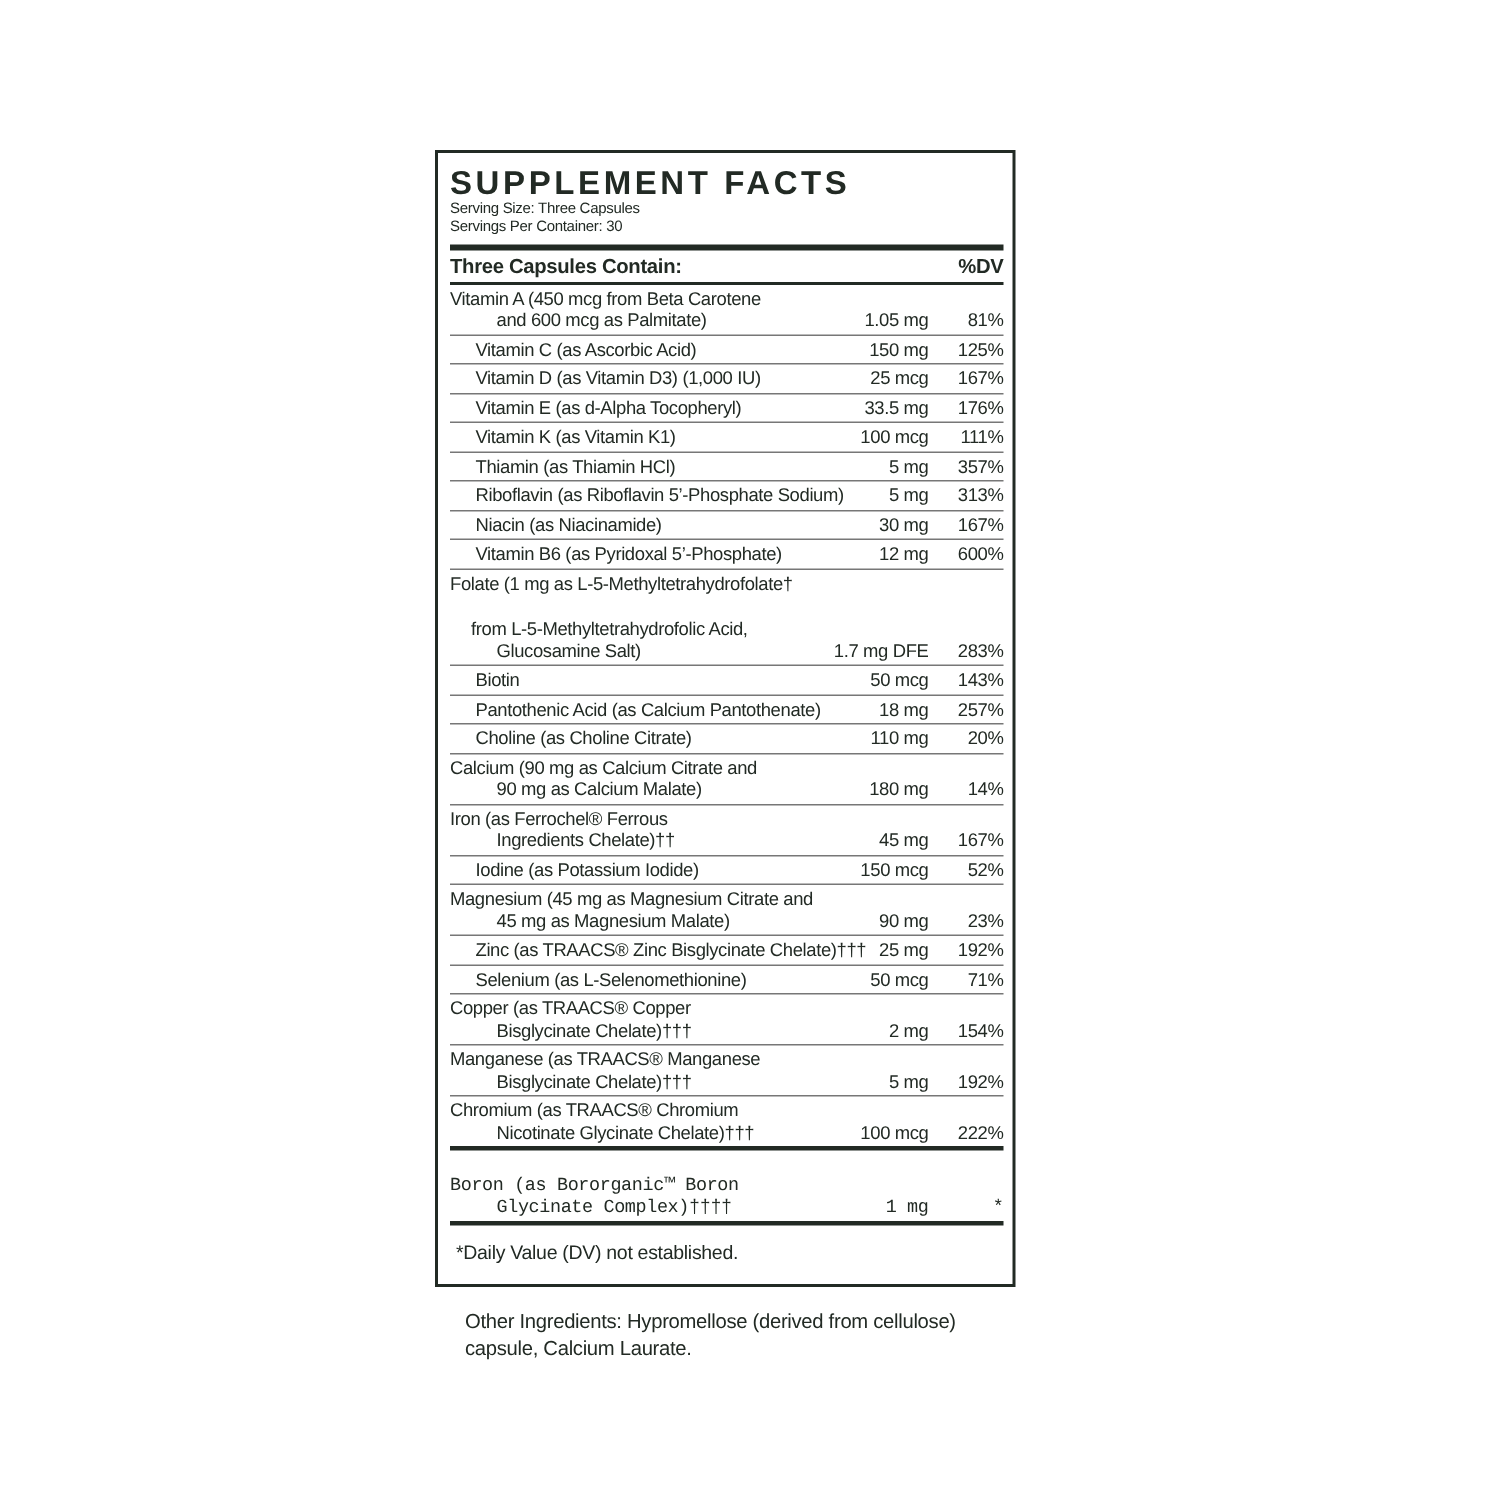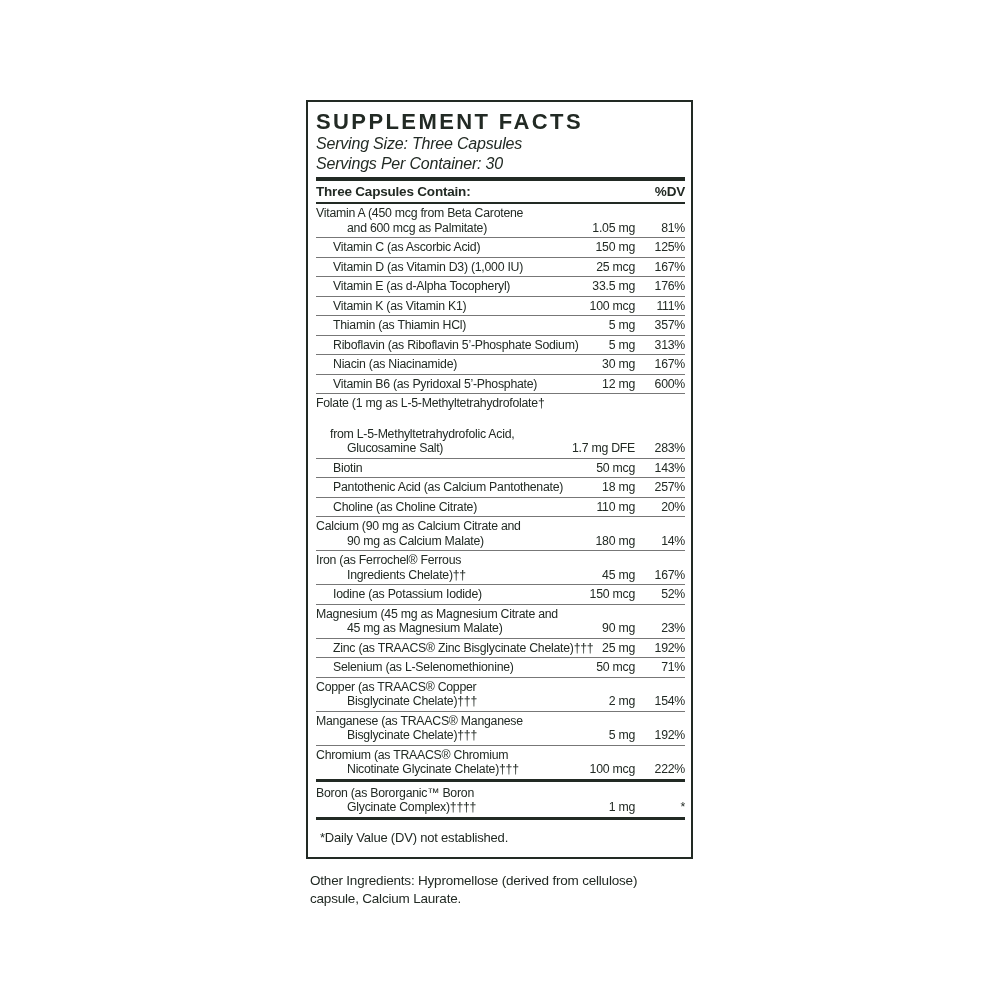--- a/index.html
+++ b/index.html
@@ -8,41 +8,40 @@
   }
   *{margin:0;padding:0;box-sizing:border-box;}
   html,body{width:1000px;height:1000px;background:#ffffff;}
   body{
     font-family:"Liberation Sans", sans-serif;
     color:var(--ink);
     position:relative;
   }
   .facts-box{
     position:absolute;
-    left:306px; top:100px;
+    left:290px; top:100px;
     width:387px;
     min-height:758px;
     border:2px solid var(--ink);
     background:#ffffff;
     padding:6px 6px 0 8px;
   }
   .facts-title{
     font-size:22px;
     font-weight:bold;
     letter-spacing:2.4px;
     line-height:1.1;
     padding-top:2px;
     white-space:nowrap;
   }
   .serving-line{
-    font-size:16px;
+    font-size:10px;
     line-height:1.22;
     letter-spacing:-0.2px;
     white-space:nowrap;
-    font-style:italic;
   }
   .bar{background:var(--ink);width:100%;}
   .bar-top{height:4px;margin-top:4px;}
   .bar-med{height:2px;}
   .col-header{
     display:flex;
     align-items:baseline;
     font-weight:bold;
     font-size:13.5px;
     padding:3px 0 3px 0;
@@ -52,21 +51,21 @@
   .col-header .right{width:50px;text-align:right;}
   .rows{}
   .row{
     border-top:1px solid var(--rule);
     padding:2px 0 2px 0;
     font-size:12.3px;
     letter-spacing:-0.25px;
     line-height:14.5px;
   }
   .row.rule-none{border-top:none;}
-  .row.rule-heavy{border-top:3px solid var(--ink);padding-top:4px;}
+  .row.rule-heavy{border-top:3px solid var(--ink);padding-top:16px;font-family:Liberation Mono, monospace;}
   .name-line{white-space:nowrap;}
   .name-line.indent{padding-left:14px;}
   .name-line.spaced{margin-bottom:16px;}
   .last-line{display:flex;align-items:baseline;}
   .last-line .name-line{flex:1;margin-left:17px;}
   .amt{text-align:right;white-space:nowrap;}
   .dv{width:50px;text-align:right;white-space:nowrap;}
   .footnote-block{
     border-top:3px solid var(--ink);
     padding:10px 0 12px 4px;

